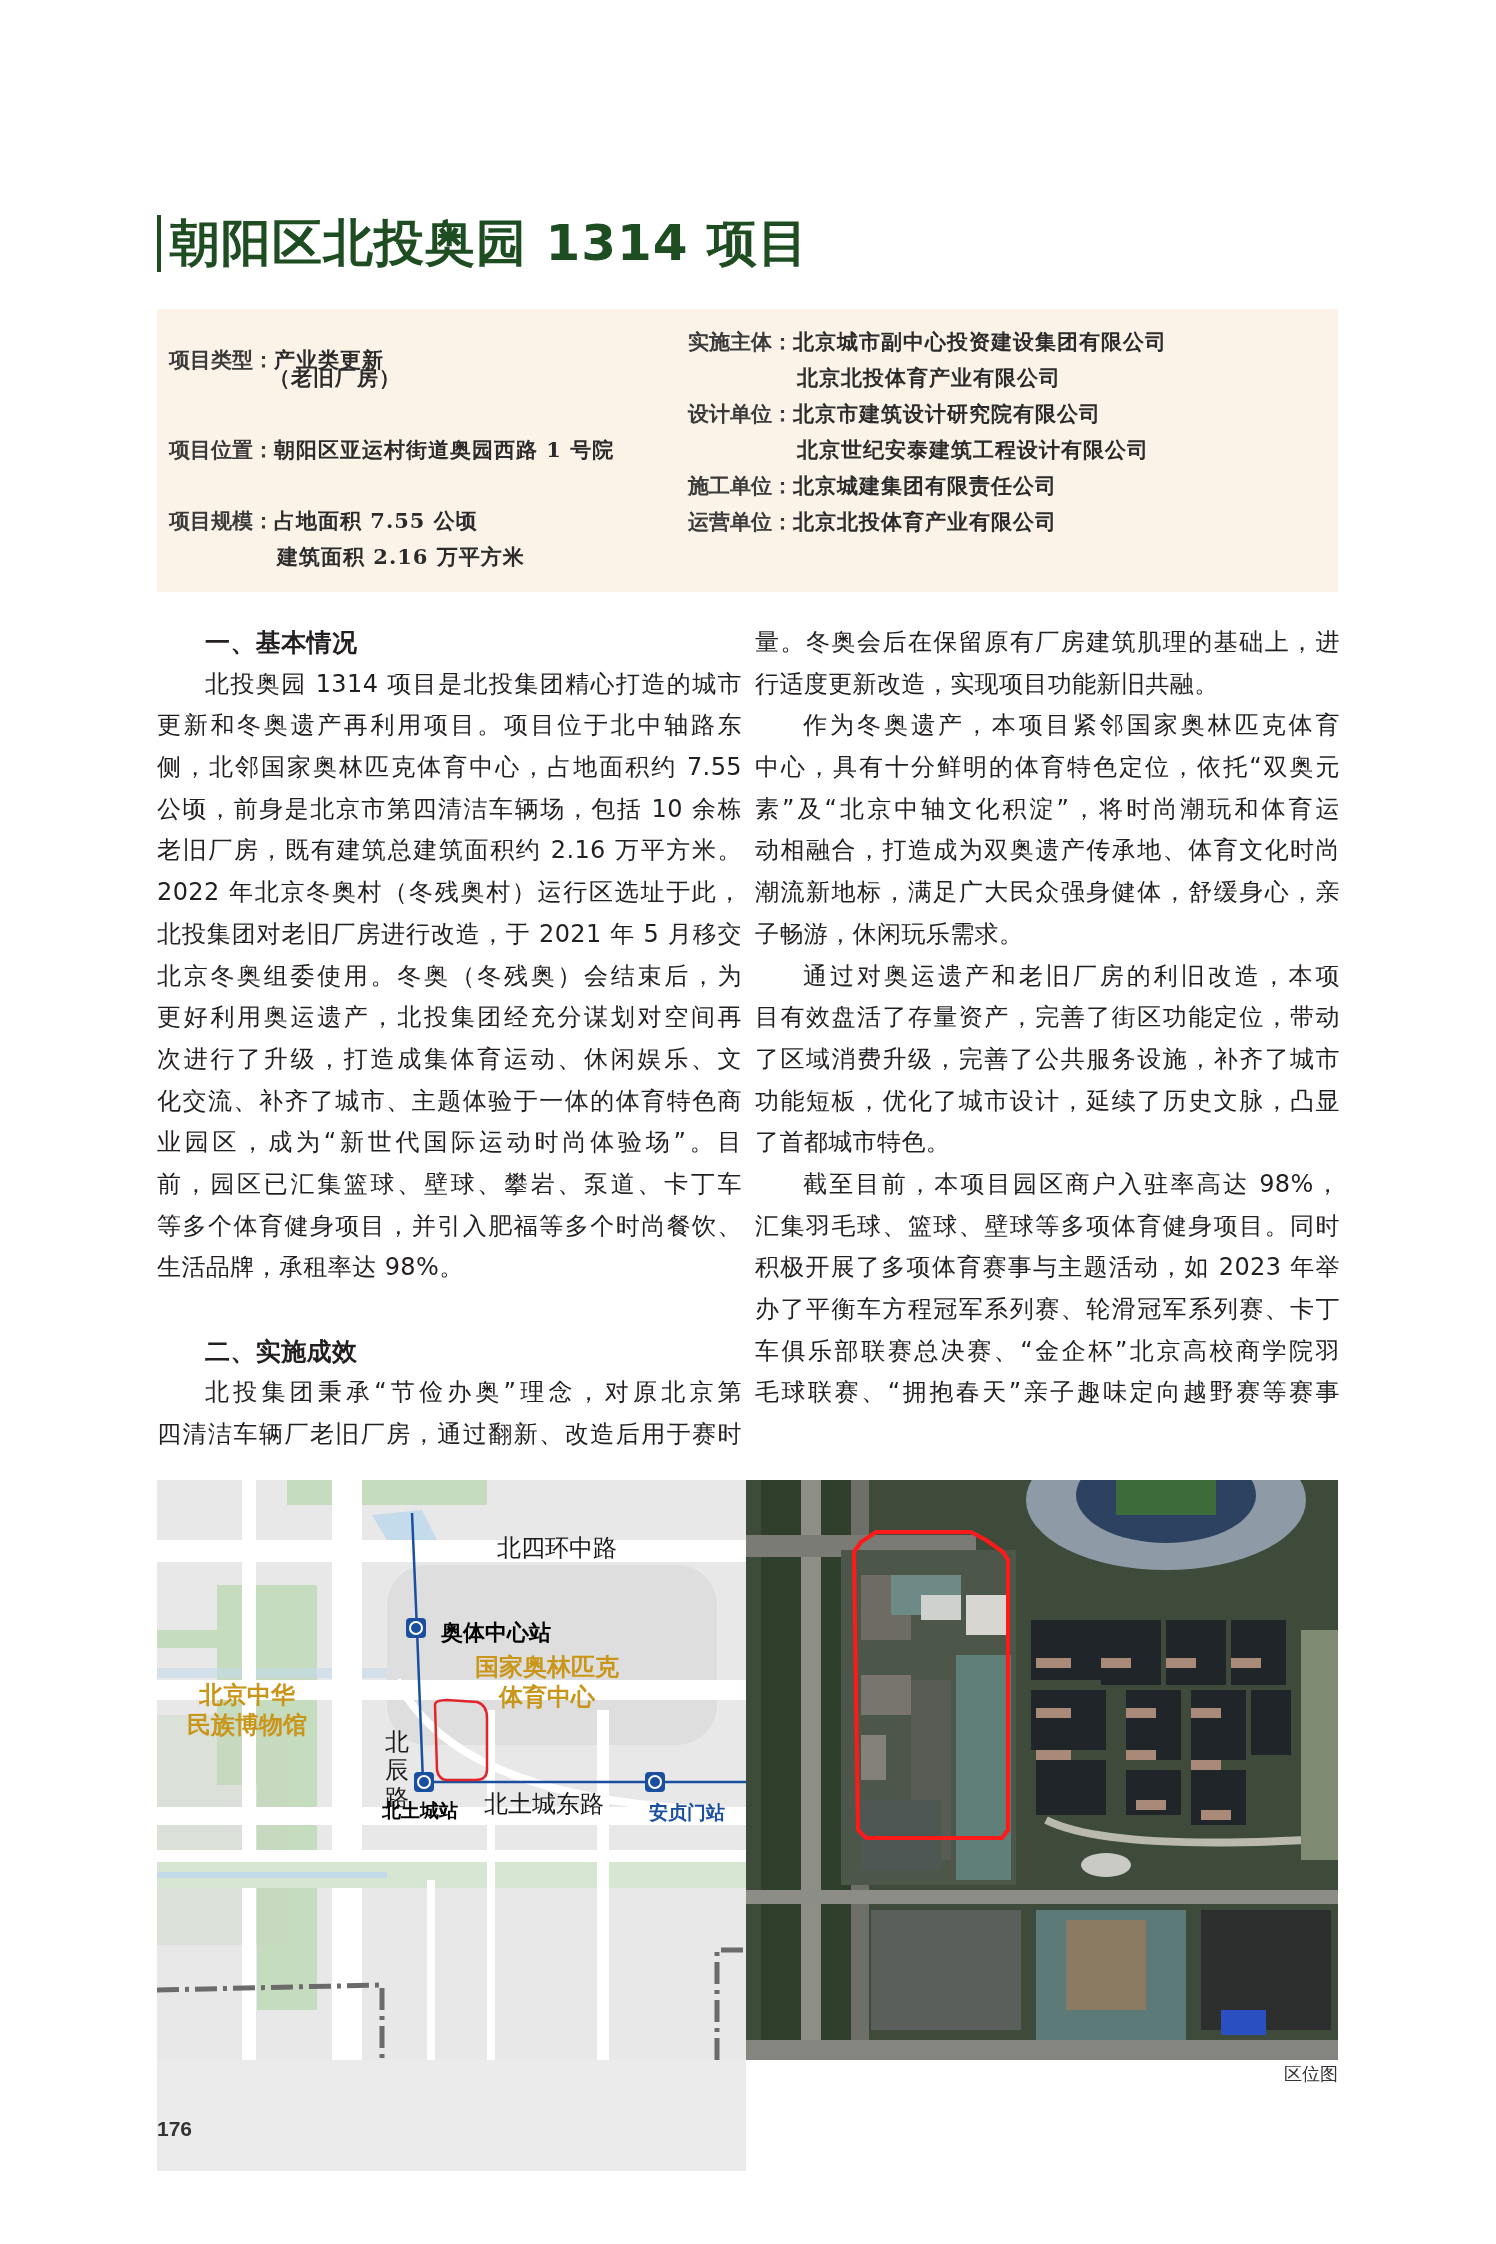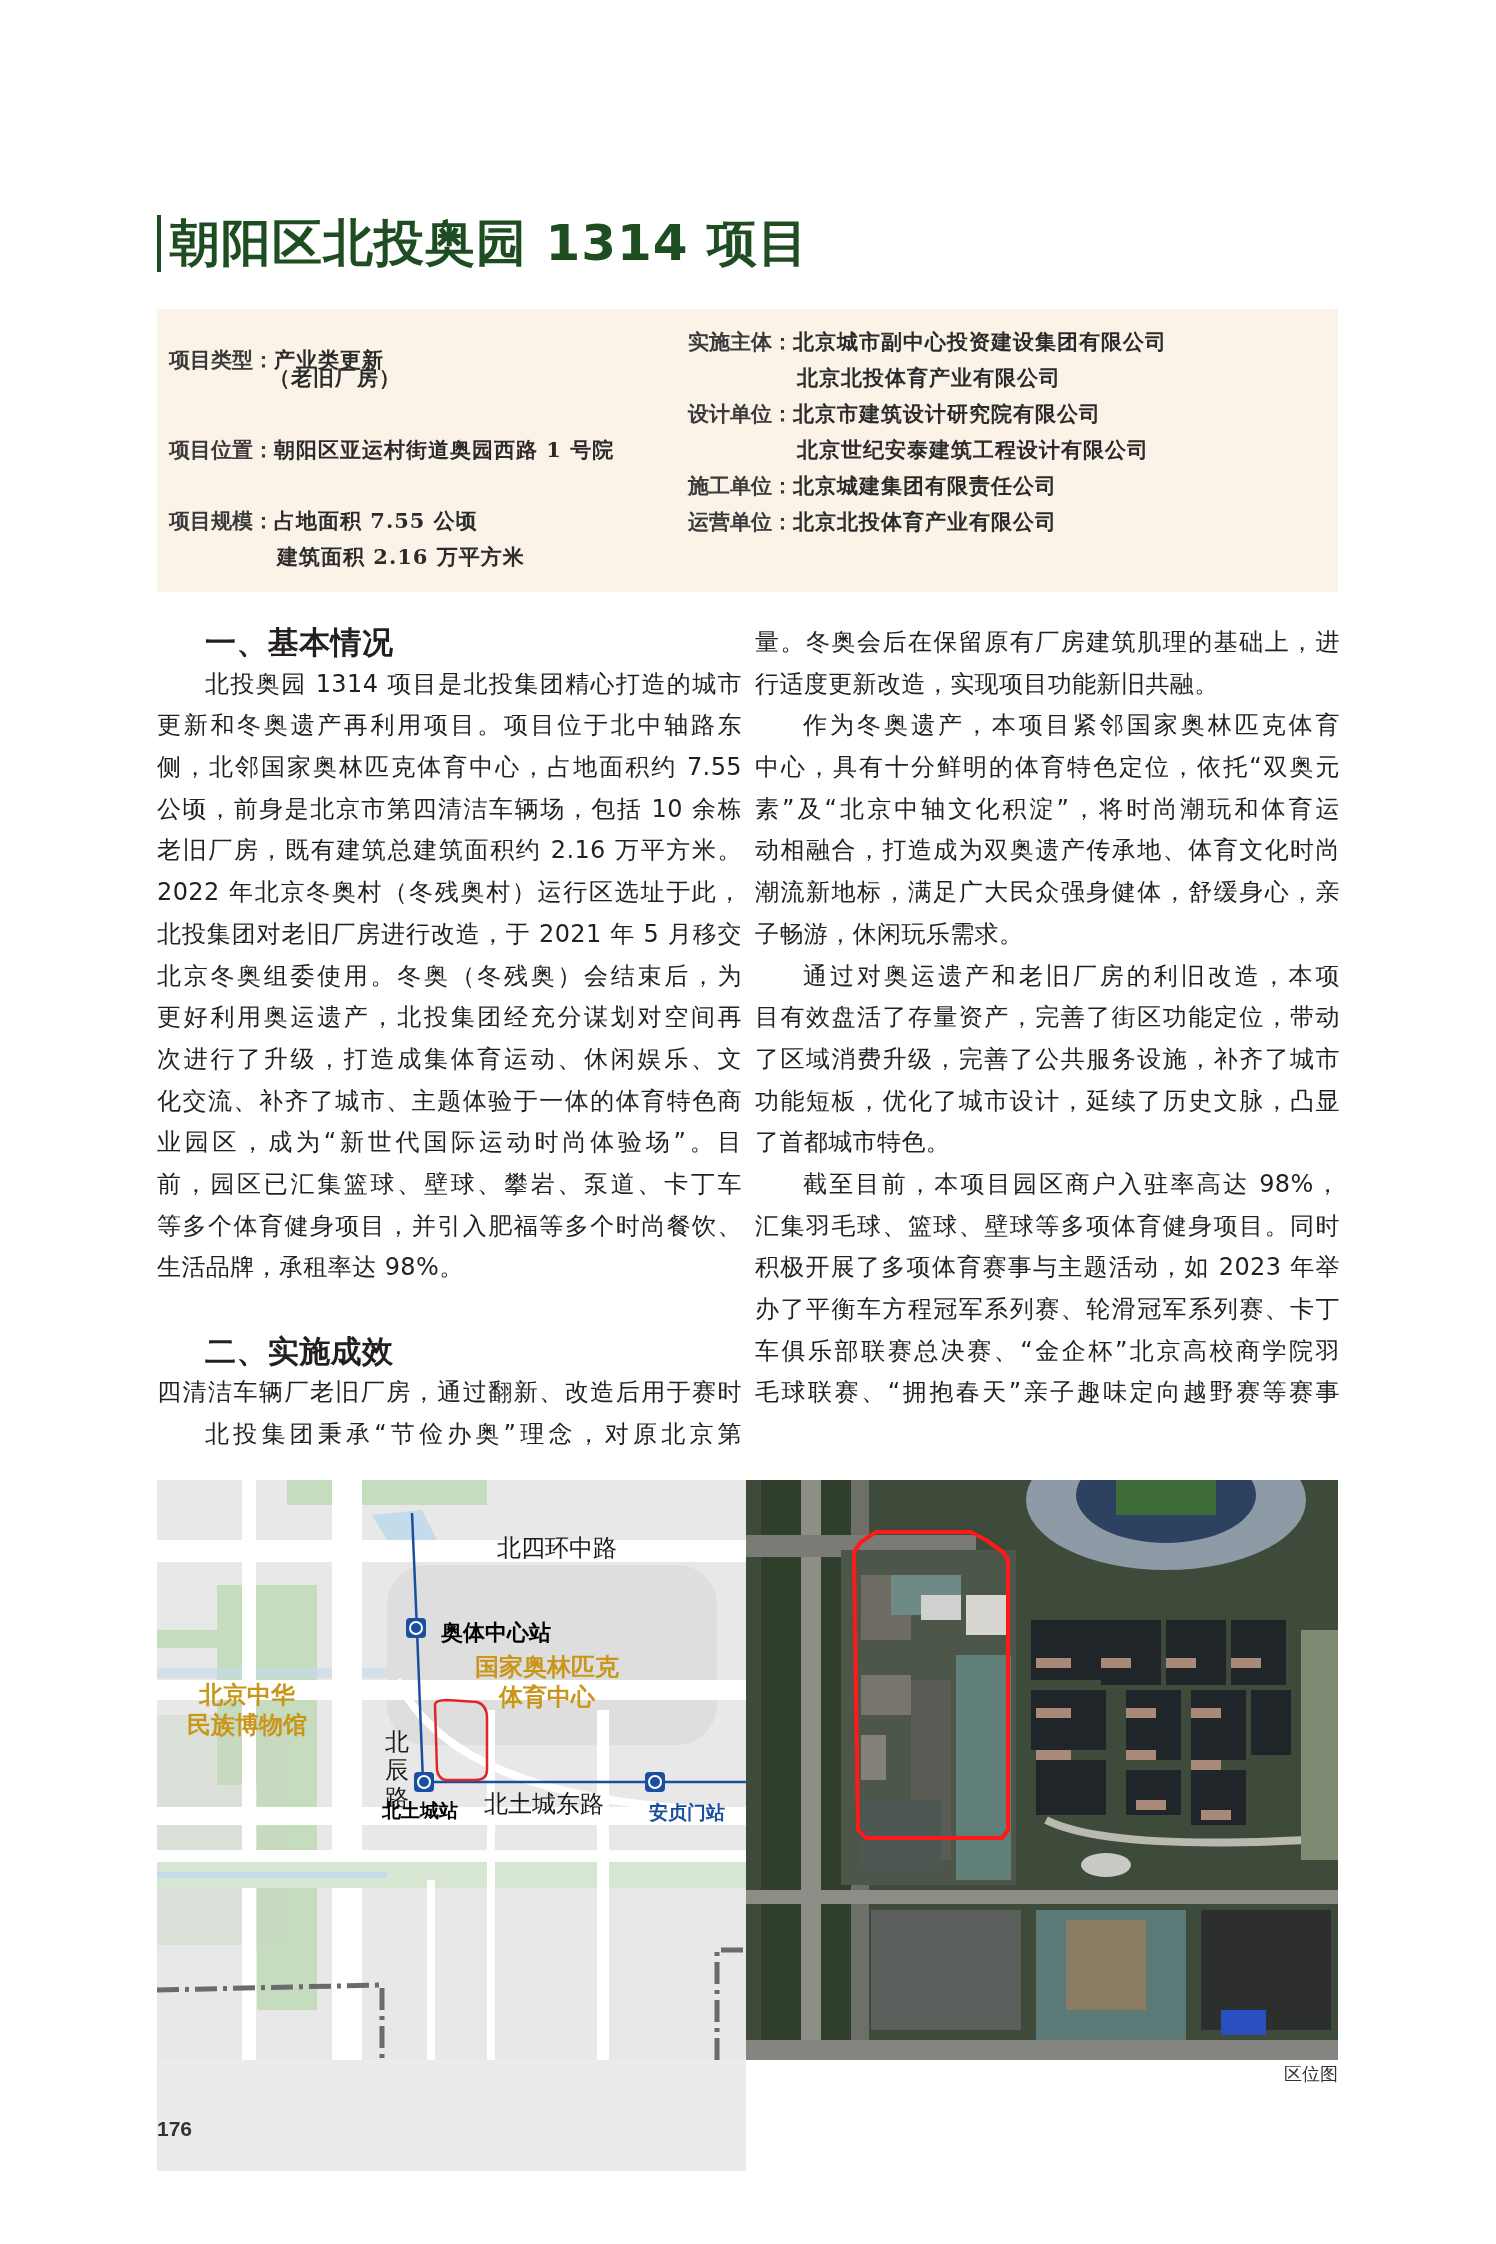--- a/index.html
+++ b/index.html
@@ -12,21 +12,21 @@
   .info-box { left: 157px; top: 309px; width: 1181px; height: 283px; background: #fbf2e8; }
   .info-row { position: absolute; font-size: 21px; line-height: 36px; white-space: nowrap;
               font-family: "DejaVu Serif", serif; color: #2b2b2b; }
   .info-row .lbl { font-family: "DejaVu Sans", sans-serif; font-weight: bold; color: #3a3a3a; display: inline-block; }
   .info-row .val { font-weight: bold; letter-spacing: 1px; }
   .col { position: absolute; width: 585px; }
   .line { height: 41.7px; line-height: 41.7px; font-size: 24px; white-space: nowrap; letter-spacing: 0.4px;
           text-align: justify; text-align-last: justify; }
   .line.last { text-align-last: left; }
   .line.indent { padding-left: 48px; }
-  .heading { font-weight: bold; font-size: 31px; padding-left: 48px; text-align: left; text-align-last: left; }
+  .heading { font-weight: bold; font-size: 25px; padding-left: 48px; text-align: left; text-align-last: left; }
   .blank { height: 41.7px; }
   .map { left: 157px; top: 1480px; width: 589px; height: 691px; background: #ebebeb; overflow: hidden; }
   .sat { left: 746px; top: 1480px; width: 592px; height: 580px; background: #3d4a3a; overflow: hidden; }
   .caption { right: 158px; top: 2062px; font-size: 18px; color: #333; font-family: "DejaVu Serif", serif; }
   .page-num { left: 157px; top: 2117px; font-size: 21px; font-weight: bold; color: #333; font-family: "Liberation Sans", sans-serif; }
 </style>
 </head>
 <body>
 
 <div class="abs title-bar"></div>
@@ -81,22 +81,22 @@
   <div class="line">北京冬奥组委使用。冬奥（冬残奥）会结束后，为</div>
   <div class="line">更好利用奥运遗产，北投集团经充分谋划对空间再</div>
   <div class="line">次进行了升级，打造成集体育运动、休闲娱乐、文</div>
   <div class="line">化交流、补齐了城市、主题体验于一体的体育特色商</div>
   <div class="line">业园区，成为“新世代国际运动时尚体验场”。目</div>
   <div class="line">前，园区已汇集篮球、壁球、攀岩、泵道、卡丁车</div>
   <div class="line">等多个体育健身项目，并引入肥福等多个时尚餐饮、</div>
   <div class="line last">生活品牌，承租率达 98%。</div>
   <div class="blank"></div>
   <div class="line heading">二、实施成效</div>
+  <div class="line indent">北投集团秉承“节俭办奥”理念，对原北京第</div>
   <div class="line">四清洁车辆厂老旧厂房，通过翻新、改造后用于赛时</div>
-  <div class="line indent">北投集团秉承“节俭办奥”理念，对原北京第</div>
 </div>
 
 <div class="col" style="left:755px; top:622px;">
   <div class="line">量。冬奥会后在保留原有厂房建筑肌理的基础上，进</div>
   <div class="line last">行适度更新改造，实现项目功能新旧共融。</div>
   <div class="line indent">作为冬奥遗产，本项目紧邻国家奥林匹克体育</div>
   <div class="line">中心，具有十分鲜明的体育特色定位，依托“双奥元</div>
   <div class="line">素”及“北京中轴文化积淀”，将时尚潮玩和体育运</div>
   <div class="line">动相融合，打造成为双奥遗产传承地、体育文化时尚</div>
   <div class="line">潮流新地标，满足广大民众强身健体，舒缓身心，亲</div>

